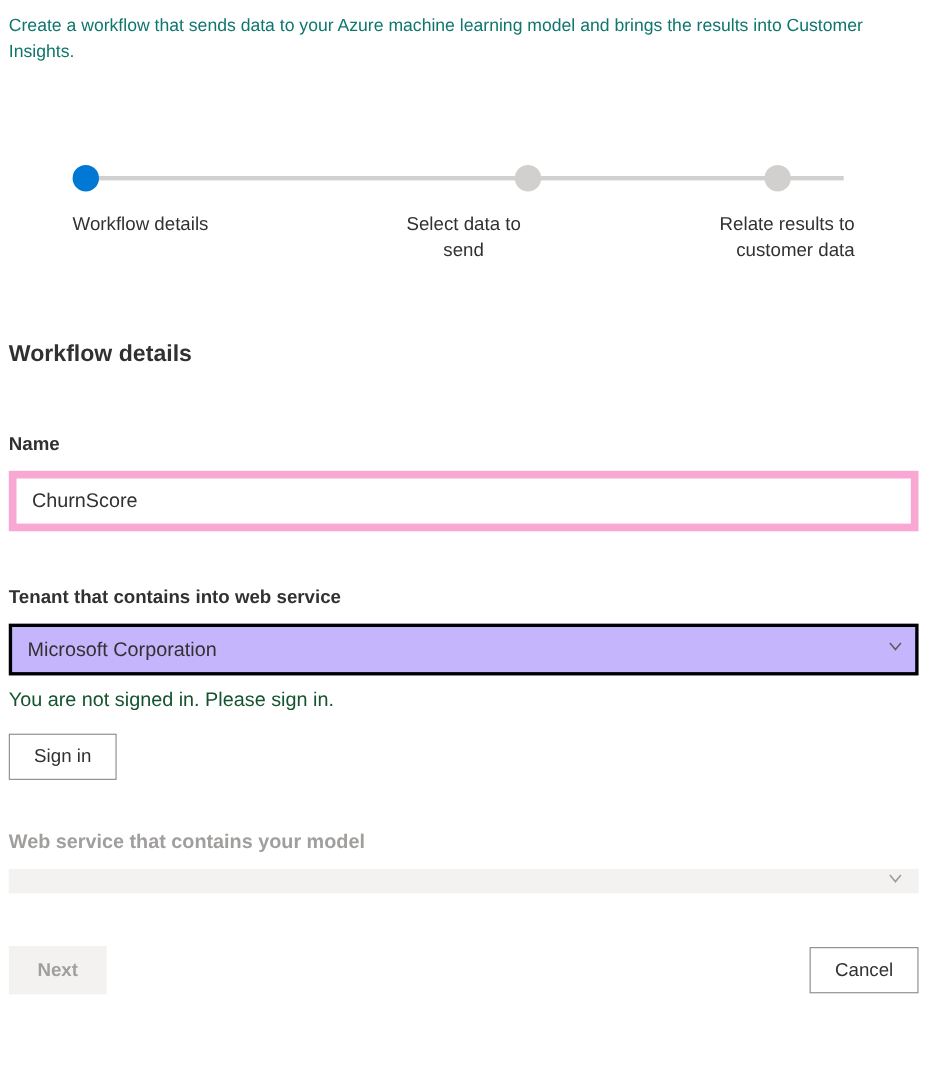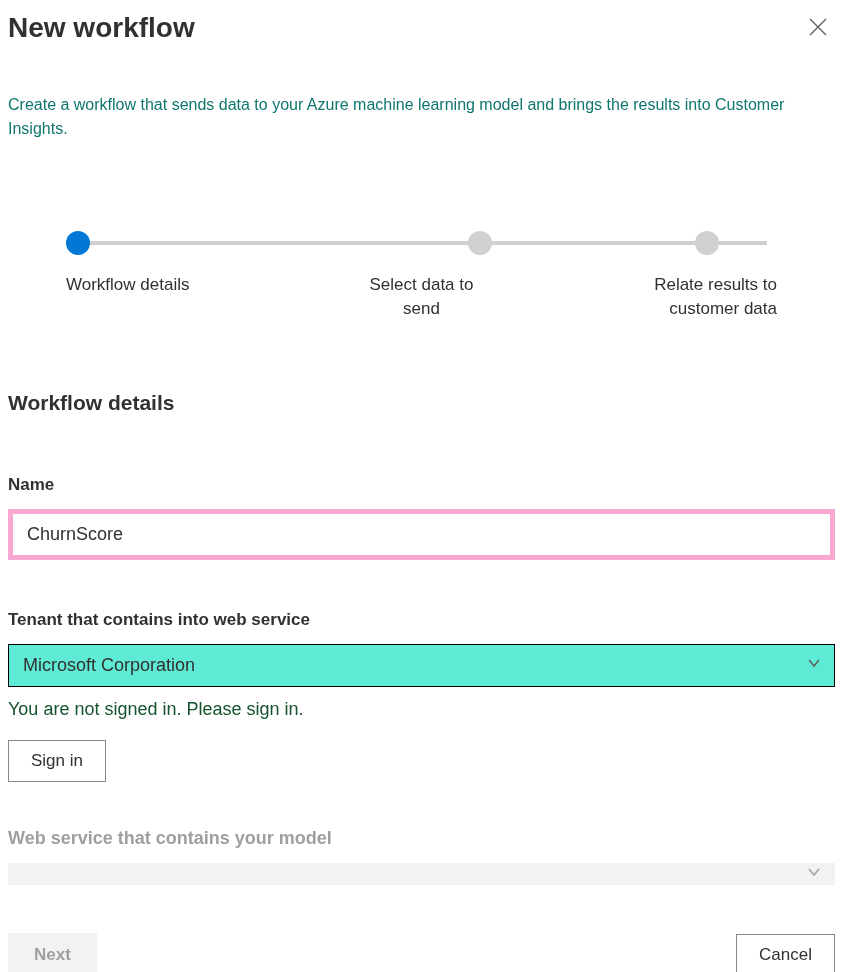--- a/index.html
+++ b/index.html
@@ -108,37 +108,37 @@
     }
     .field-label.disabled {
       color: #a19f9d;
       font-weight: 700;
       font-size: 18px;
     }
     .text-input {
       width: 100%;
       padding: 10px 14px;
       font-size: 18px;
-      border: 5px solid #f9a8d4;
+      border: 7px solid #f9a8d4;
       background: #ffffff;
       color: #323130;
       font-family: inherit;
       margin-bottom: 50px;
     }
     .select-wrapper {
       position: relative;
       width: 100%;
       margin-bottom: 12px;
     }
     .select-input {
       width: 100%;
       padding: 10px 40px 10px 14px;
       font-size: 18px;
-      border: 1px solid #000000;
-      background: #5eead4;
+      border: 3px solid #000000;
+      background: #c4b5fd;
       color: #323130;
       font-family: inherit;
       appearance: none;
       cursor: pointer;
     }
     .select-input.disabled {
       background: #f3f2f1;
       border: 1px solid #f3f2f1;
       color: #a19f9d;
       cursor: default;
@@ -198,29 +198,20 @@
       background: #ffffff;
       border: 1px solid #8a8886;
       color: #323130;
       padding: 10px 22px;
     }
   </style>
 </head>
 <body>
 
 <div class="container">
-  <div class="header">
-    <h1 class="page-title">New workflow</h1>
-    <span class="close-icon">
-      <svg viewBox="0 0 18 18">
-          <line x1="1" y1="1" x2="17" y2="17"></line>
-          <line x1="17" y1="1" x2="1" y2="17"></line>
-        </svg>
-    </span>
-  </div>
 
   <p class="description">Create a workflow that sends data to your Azure machine learning model and brings the results into Customer Insights.</p>
 
   <div class="stepper">
     <div class="stepper-line"></div>
     <div class="step step-left">
       <div class="step-dot active"></div>
       <div class="step-label">Workflow details</div>
     </div>
     <div class="step">

